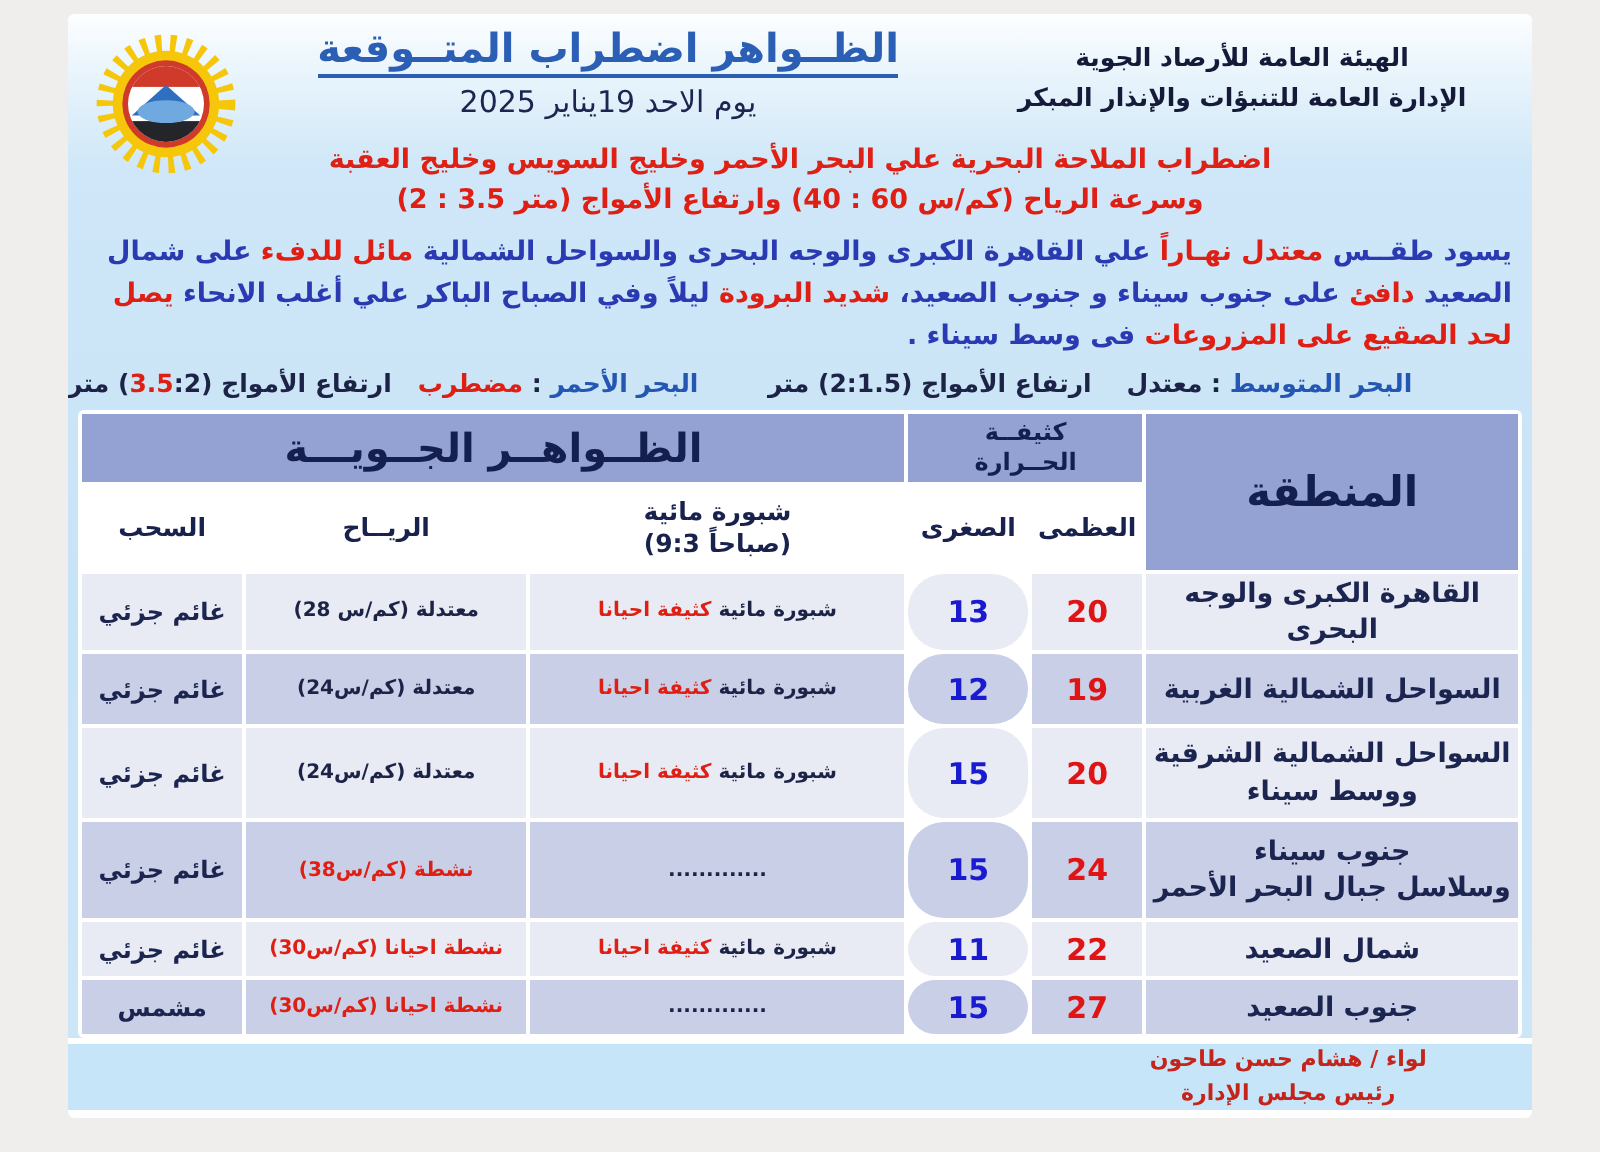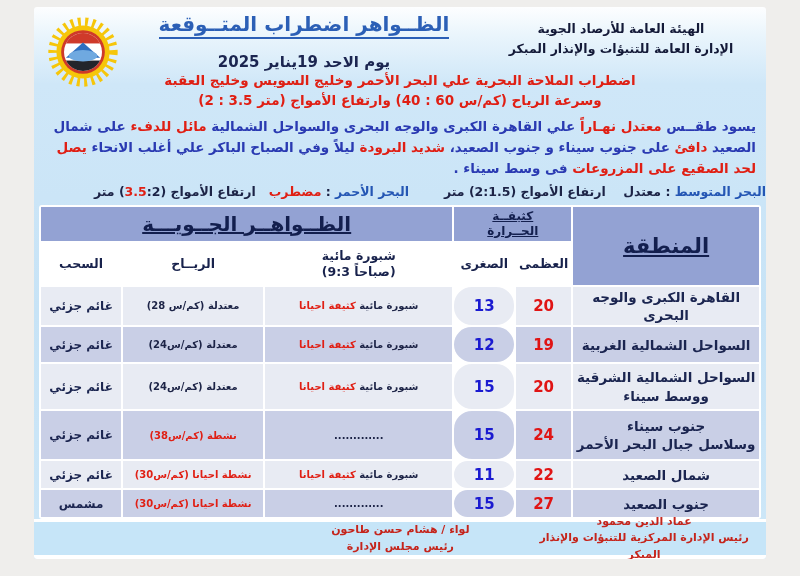--- a/index.html
+++ b/index.html
@@ -10,48 +10,48 @@
     direction:rtl; border-radius:3px; overflow:hidden;
     background:linear-gradient(180deg,#fdfeff 0%,#eaf5fc 5%,#cfe7f8 14%,#c7e3f6 55%,#cde7f8 100%);
   }
   
   .top-row { display:flex; align-items:flex-start; padding:3px 6px 0 6px; height:58px; }
   .agency { width:278px; text-align:center; padding-top:9px;
     font-size:12.5px; font-weight:700; color:#141a38; line-height:1.6; }
   .title-block { flex:1; text-align:center; padding-top:2px; }
   .doc-title { display:inline-block; font-size:20px; font-weight:700; color:#2b5fb6;
     border-bottom:2px solid #2b5fb6; padding-bottom:1px; }
-  .doc-date { font-size:15px; font-weight:700; color:#1b2550; margin-top:14px; }
+  .doc-date { font-size:15px; font-weight:400; color:#1b2550; margin-top:3px; }
   .logo-wrap { width:86px; text-align:center; padding-top:4px; }
   
   .alert { text-align:center; font-weight:700; color:#df2014; }
   .alert-1 { font-size:14.5px; margin-top:4px; }
   .alert-2 { font-size:13.5px; margin-top:7px; }
   .alert-3 { font-size:13.5px; margin-top:4px; }
   
   .synopsis { margin:8px 10px 0 10px; font-size:13.5px; font-weight:700;
     line-height:1.55; text-align:right; }
-  .seastate { margin-top:5px; text-align:right; font-size:12.5px; font-weight:700; }
+  .seastate { margin-top:5px; text-align:left; font-size:12.5px; font-weight:700; }
   .seg { white-space:pre-wrap; }
   .seg-royal { color:#2a3ab2; }
   .seg-red   { color:#e01f14; }
   .seg-navy  { color:#1c2346; }
   .seg-blue  { color:#2456b4; }
   .ltr { direction:ltr; unicode-bidi:isolate; }
   
   table.wx { width:722px; margin:6px auto 0 auto; border-collapse:separate;
     border-spacing:2px; background:#ffffff; border-radius:3px; direction:rtl; }
   .wx th, .wx td { vertical-align:middle; text-align:center; padding:1px 3px; }
   .hdr-band { background:#93a2d3; color:#131f4e; }
   th.region-hdr { font-size:21px; font-weight:700; width:192px; }
   th.temp-hdr { font-size:12px; font-weight:700; line-height:1.25; }
   th.phen-hdr { font-size:20px; font-weight:700; letter-spacing:1px; }
   .sub-hdr { background:#ffffff; color:#18224c; font-size:12.5px; font-weight:700;
     height:42px; line-height:1.3; }
-  .wx thead tr:first-child th { height:34px;text-decoration:underline; }
+  .wx thead tr:first-child th { height:34px; }
   .wx tbody tr:nth-child(odd)  td { background:#e8ebf3; }
   .wx tbody tr:nth-child(even) td { background:#c9cfe6; }
   .wx tbody tr:nth-child(1) td, .wx tbody tr:nth-child(2) td { height:35px; }
   .wx tbody tr:nth-child(3) td { height:45px; }
   .wx tbody tr:nth-child(4) td { height:48px; }
   .wx tbody tr:nth-child(5) td, .wx tbody tr:nth-child(6) td { height:27px; }
   td.region { font-size:13.5px; font-weight:700; color:#1b2550; line-height:1.35; }
   td.tmax { font-size:15px; font-weight:700; color:#e01414; }
   td.tmin { font-size:15px; font-weight:700; color:#1a1ad0;border-radius:18px; }
   td.fog, td.wind { font-size:10px; font-weight:700; }
@@ -181,21 +181,17 @@
           <td class="cell tmin">15</td>
           <td class="cell fog"><span class="seg seg-navy">.............</span></td>
           <td class="cell wind"><span class="seg seg-red">نشطة احيانا </span><span class="seg seg-red ltr">(30كم/س)</span></td>
           <td class="cell clouds">مشمس</td>
         </tr>
       </tbody>
   </table>
 
   <div class="footer">
     <div class="sign">
-      <div>عماد الدين محمود</div>
-      <div>رئيس الإدارة المركزية للتنبؤات والإنذار المبكر</div>
-    </div>
-    <div class="sign">
       <div>لواء / هشام حسن طاحون</div>
       <div>رئيس مجلس الإدارة</div>
     </div>
   </div>
 </div>
 
 </body></html>

